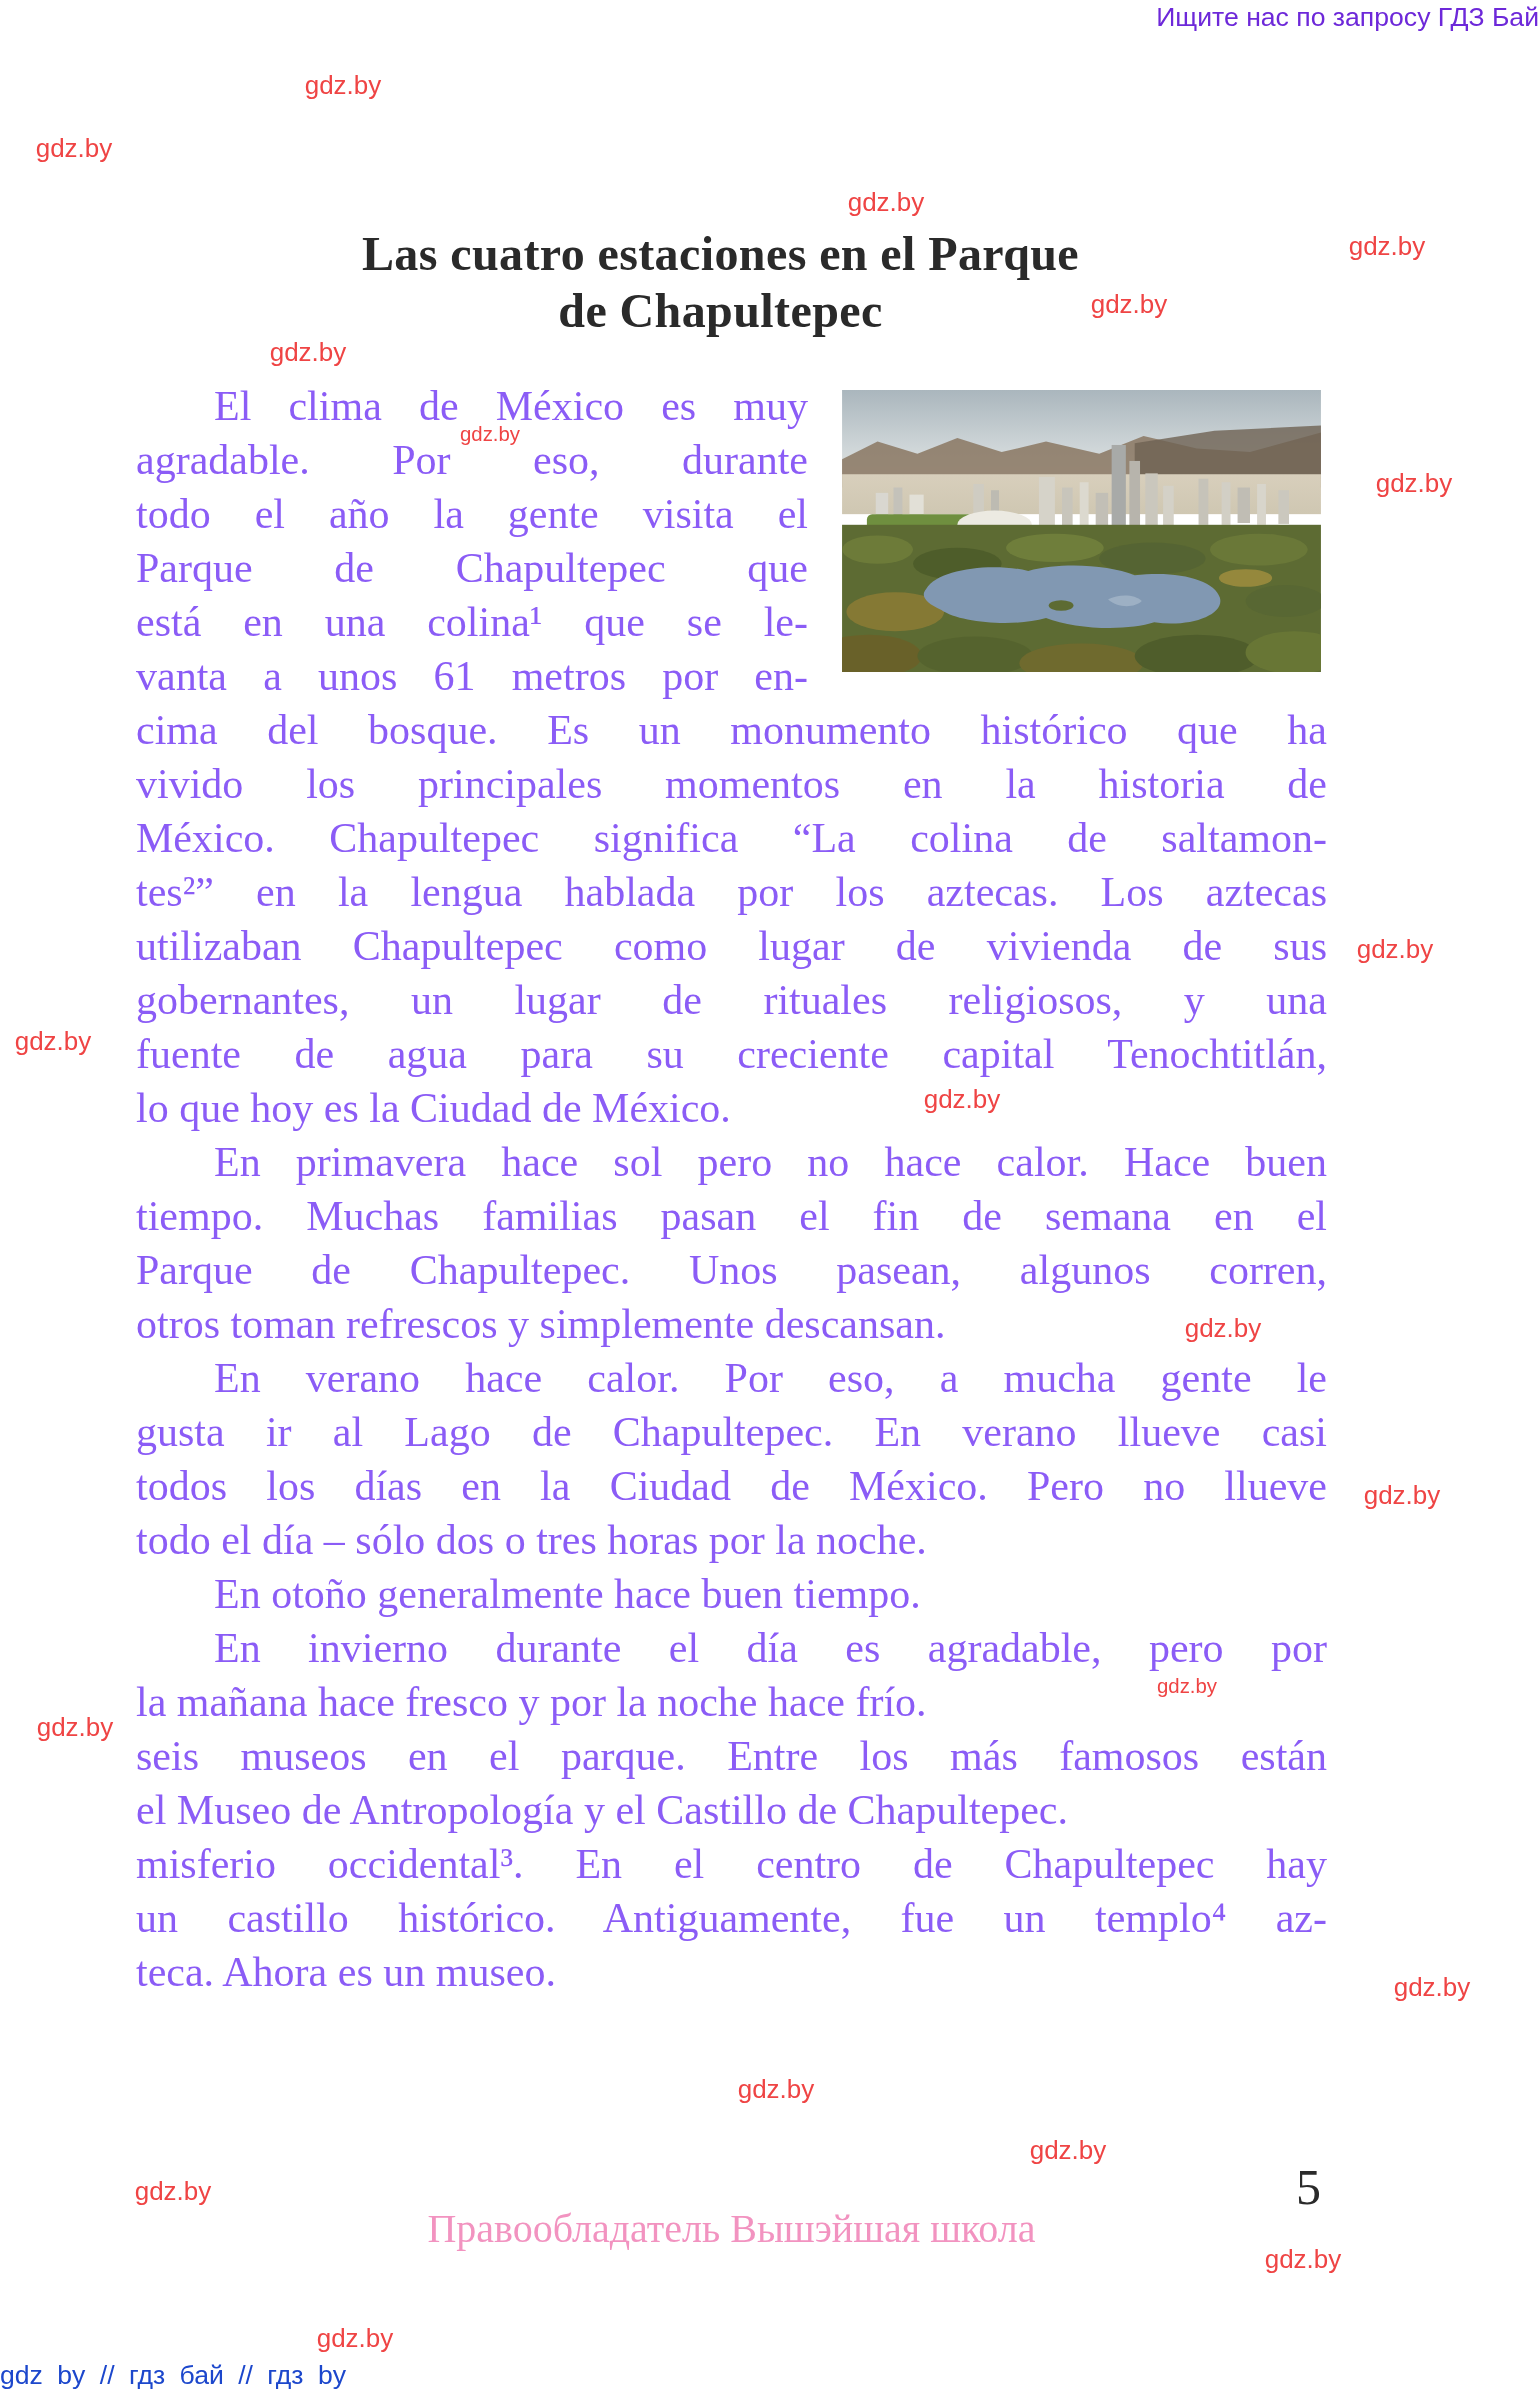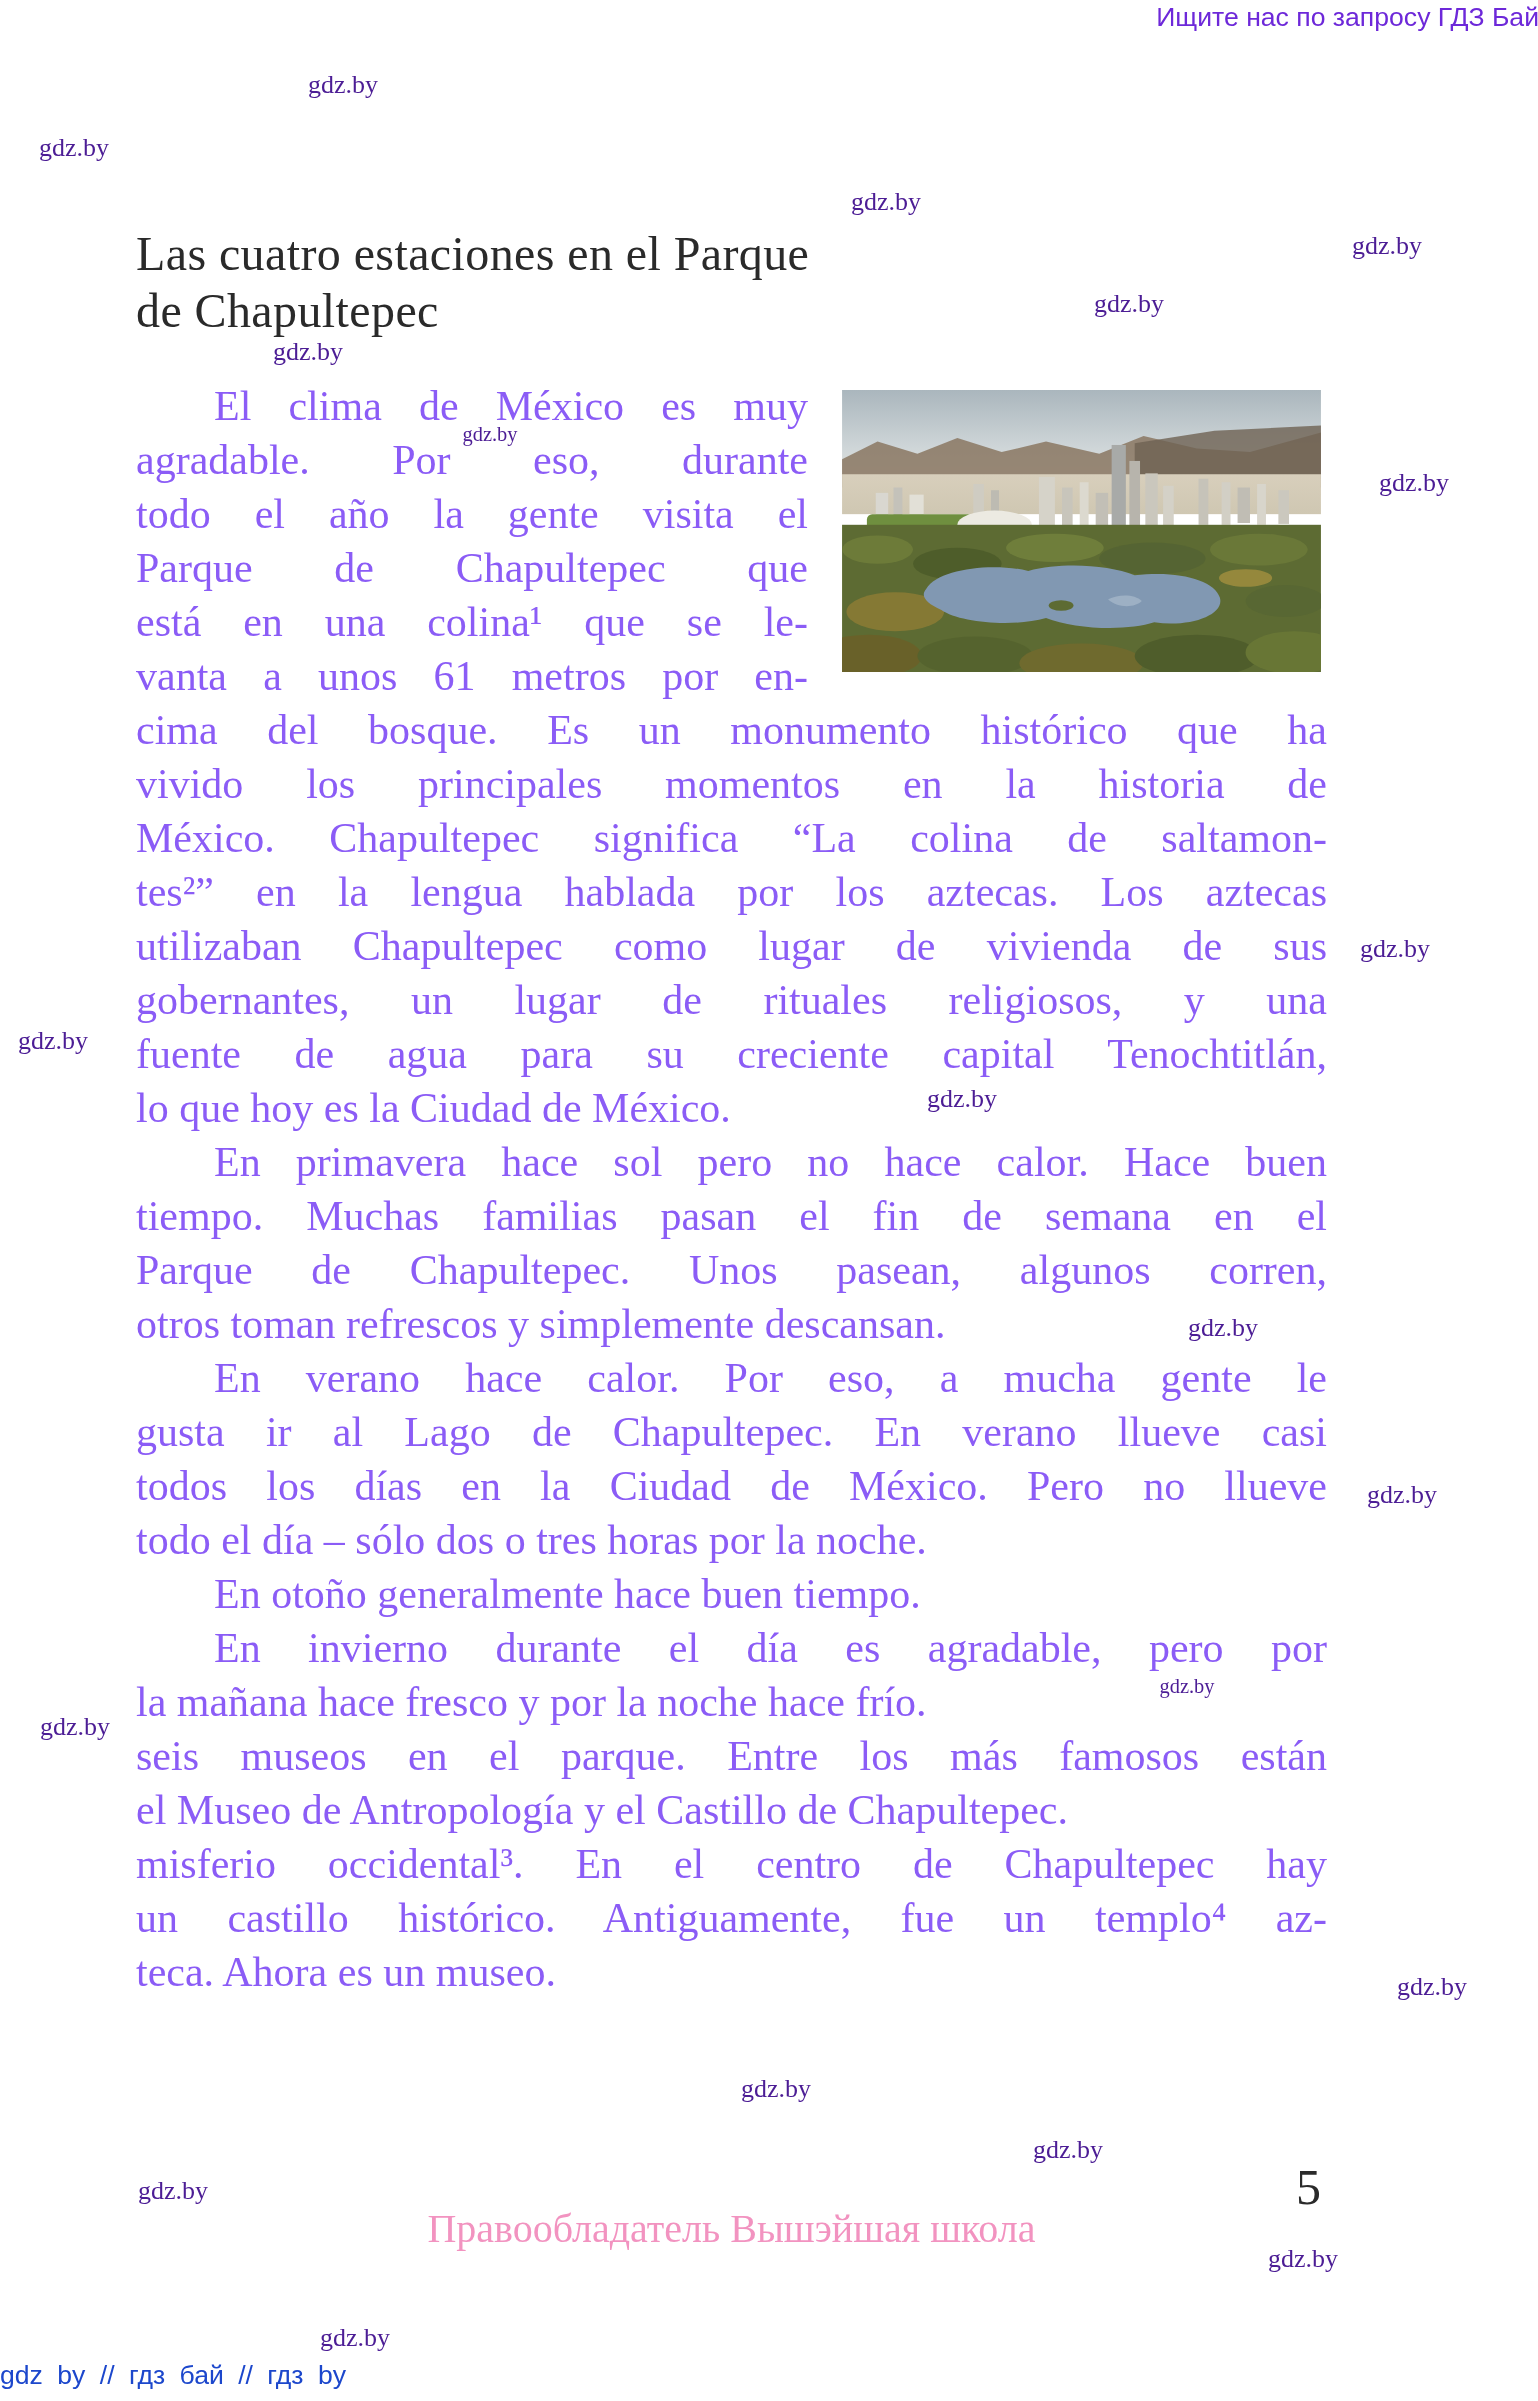--- a/index.html
+++ b/index.html
@@ -14,27 +14,27 @@
   .promo{
     position:absolute;top:1.8px;left:0;width:100%;
     text-align:right;
     font-family:"Liberation Sans","DejaVu Sans",sans-serif;
     font-size:26.6px;line-height:30px;
     color:#6d28d9;
   }
   .wm{
     position:absolute;
     transform:translate(-50%,-50%);
-    font-family:Liberation Serif, serif;
-    font-size:26px;color:#4c1d95;white-space:nowrap;
+    font-family:Liberation Sans, sans-serif;
+    font-size:26px;color:#ef4444;white-space:nowrap;
   }
   .wm.sm{font-size:20.4px;}
   .title{
-    position:absolute;left:136px;top:225px;width:1191px;
-    font-weight:normal;
+    position:absolute;left:125px;top:225px;width:1191px;
+    text-align:center;font-weight:bold;
     font-size:48px;line-height:57px;color:#2a2a2a;
     letter-spacing:0.4px;
   }
   .body-block{
     position:absolute;left:136px;top:379px;width:1191px;
     font-size:42px;line-height:54px;color:#8b5cf6;
   }
   .line{
     height:54px;
     text-align:justify;

